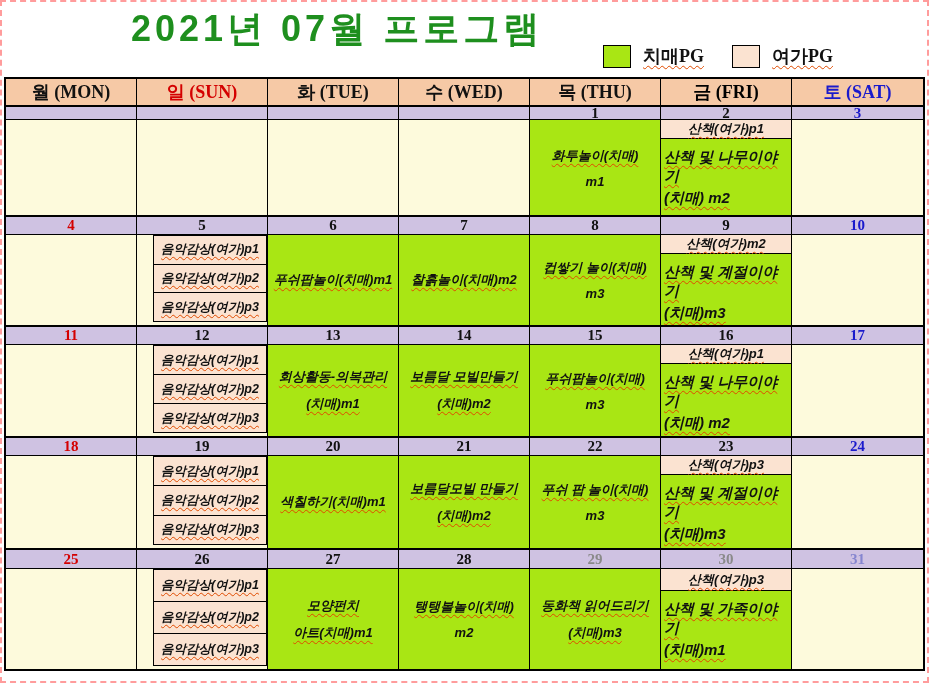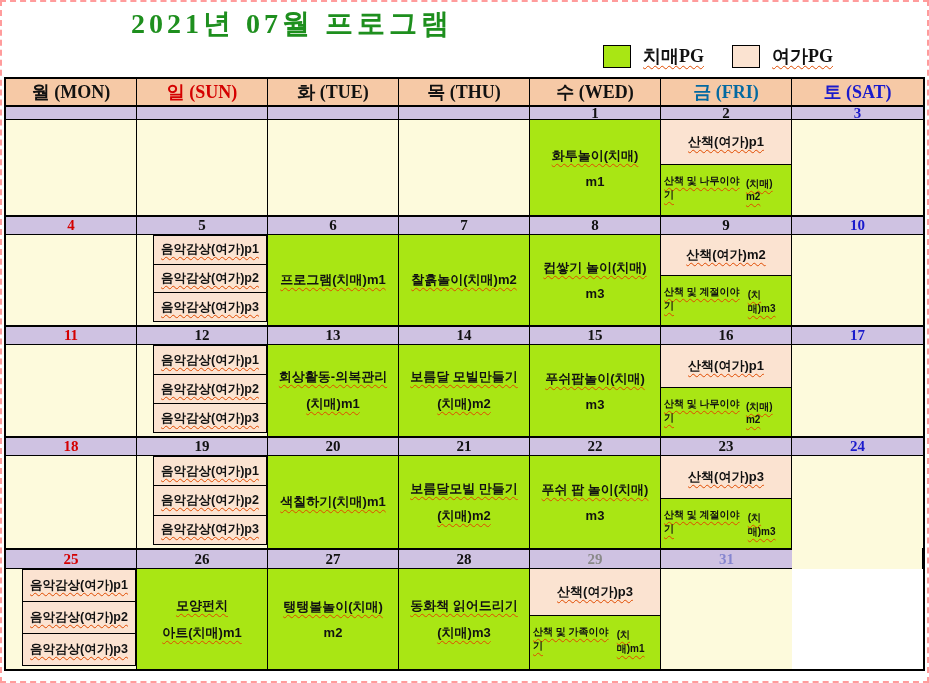--- a/index.html
+++ b/index.html
@@ -1,41 +1,41 @@
 <!DOCTYPE html>
 <html style="--title-green: #1e8f1e; --green: #a9e614; --beige: #fbe3d1; --peach: #f6c9a6; --lavender: #cfc2e2; --cream: #fdfadc; --page-border: #ff9c9c;"><head>
 <meta charset="utf-8">
 <style>
   html,body{margin:0;padding:0;background:#fff;}
   body{width:929px;height:683px;overflow:hidden;font-family:"Liberation Sans",sans-serif;}
   .page{box-sizing:border-box;width:929px;height:683px;border:2px dashed var(--page-border,#ff9c9c);background:#fff;padding:1px;}
   .top-area{position:relative;height:74px;}
-  .main-title{position:absolute;left:128px;top:2px;margin:0;font-size:28px;font-weight:bold;letter-spacing:4px;color:var(--title-green,#1e8f1e);font-family:Liberation Serif, serif;}
+  .main-title{position:absolute;left:128px;top:2px;margin:0;font-size:36px;font-weight:bold;letter-spacing:4px;color:var(--title-green,#1e8f1e);font-family:Liberation Sans, sans-serif;}
   .legend{position:absolute;left:600px;top:41px;display:flex;align-items:center;gap:14px;}
   .legend-item{display:flex;align-items:center;gap:12px;margin-right:14px;}
   .swatch{display:inline-block;width:26px;height:21px;border:1.5px solid #000;}
   .legend-label{font-size:18px;font-weight:bold;font-family:"Liberation Serif",serif;color:#111;}
   .spell{text-decoration:underline wavy #e04a00;text-decoration-thickness:1px;text-underline-offset:3px;}
 
   .calendar{display:grid;grid-template-columns:repeat(7,1fr);grid-template-rows:26px 15px 95px 20px 90px 20px 91px 20px 92px 21px 100px;border:2px solid #000;margin:0 1px;background:#fff;}
   .hcell{background:var(--peach,#f6c9a6);display:flex;align-items:center;justify-content:center;font-family:"Liberation Serif",serif;font-size:18px;font-weight:bold;border-right:1.5px solid #000;}
   .hcell.last{border-right:none;}
   .ncell{background:var(--lavender,#cfc2e2);display:flex;align-items:center;justify-content:center;font-family:"Liberation Serif",serif;font-size:15px;font-weight:bold;border-top:2.5px solid #000;border-bottom:1.5px solid #000;border-right:1.5px solid #000;}
   .ncell.last{border-right:none;}
-  .ccell{border-right:1.5px solid #000;overflow:hidden;display:flex;flex-direction:column;font-weight:bold;color:#111;}
+  .ccell{border-right:1.5px solid #000;overflow:hidden;display:flex;flex-direction:column;font-weight:bold;color:#111;font-style:italic;}
   .ccell.last{border-right:none;}
   .ccell.empty{background:var(--cream,#fdfadc);}
   .ccell.green{background:var(--green,#a9e614);align-items:center;justify-content:center;text-align:center;font-size:13px;}
   .g-line{display:block;}
   .g-line + .g-line{margin-top:9px;}
   .ccell.beige-list{background:var(--cream,#fdfadc);padding-bottom:3px;}
   .beige-item{flex:1;background:var(--beige,#fbe3d1);border:1.2px solid #000;margin-top:-1px;display:flex;align-items:center;justify-content:center;font-size:12.5px;margin-left:16px;}
   .beige-item:first-child{margin-top:0;}
   .ccell.split .split-top{height:46%;background:var(--beige,#fbe3d1);border-bottom:1.5px solid #000;display:flex;align-items:center;justify-content:center;font-size:13px;}
-  .ccell.split .split-bottom{flex:1;background:var(--green,#a9e614);display:flex;flex-direction:row;justify-content:center;align-items:flex-start;text-align:left;padding:9px 3px;font-size:10px;}
+  .ccell.split .split-bottom{flex:1;background:var(--green,#a9e614);display:flex;flex-direction:column;justify-content:center;align-items:flex-start;text-align:left;padding:9px 3px;font-size:15px;}
   .sb-line + .sb-line{margin-top:3px;}
 </style>
 </head>
 <body>
 
 <div class="page">
   <div class="top-area">
     <h1 class="main-title">2021년 07월 프로그램</h1>
     <div class="legend">
       <span class="legend-item">
@@ -46,23 +46,23 @@
         <span class="swatch" style="background: rgb(251, 227, 209);"></span>
         <span class="legend-label spell">여가PG</span>
       </span>
     </div>
   </div>
 
   <div class="calendar" id="calendar">
     <div class="hcell" style="color: rgb(17, 17, 17);">월 (MON)</div>
     <div class="hcell" style="color: rgb(212, 0, 0);">일 (SUN)</div>
     <div class="hcell" style="color: rgb(17, 17, 17);">화 (TUE)</div>
+    <div class="hcell" style="color: rgb(17, 17, 17);">수 (WED)</div>
     <div class="hcell" style="color: rgb(17, 17, 17);">목 (THU)</div>
-    <div class="hcell" style="color: rgb(17, 17, 17);">수 (WED)</div>
-    <div class="hcell" style="color: #0369a1;">금 (FRI)</div>
+    <div class="hcell" style="color: #000000;">금 (FRI)</div>
     <div class="hcell last" style="color: rgb(26, 26, 204);">토 (SAT)</div>
 
   <div class="ncell" style="color: rgb(17, 17, 17);"></div>
       <div class="ncell" style="color: rgb(17, 17, 17);"></div>
       <div class="ncell" style="color: rgb(17, 17, 17);"></div>
       <div class="ncell" style="color: rgb(17, 17, 17);"></div>
       <div class="ncell" style="color: rgb(17, 17, 17);">1</div>
       <div class="ncell" style="color: rgb(17, 17, 17);">2</div>
       <div class="ncell last" style="color: rgb(26, 26, 204);">3</div>
       <div class="ccell empty"></div>
@@ -96,21 +96,21 @@
           <div class="spell">음악감상(여가)p1</div>
         </div>
         <div class="beige-item">
           <div class="spell">음악감상(여가)p2</div>
         </div>
         <div class="beige-item">
           <div class="spell">음악감상(여가)p3</div>
         </div>
       </div>
       <div class="ccell green">
-        <div class="g-line spell">프로그램(치매)m1</div>
+        <div class="g-line spell">푸쉬팝놀이(치매)m1</div>
       </div>
       <div class="ccell green">
         <div class="g-line spell">찰흙놀이(치매)m2</div>
       </div>
       <div class="ccell green">
         <div class="g-line spell">컵쌓기 놀이(치매)</div>
         <div class="g-line">m3</div>
       </div>
       <div class="ccell split">
         <div class="split-top">
@@ -201,20 +201,21 @@
           <div class="sb-line spell">산책 및 계절이야기</div>
           <div class="sb-line spell">(치매)m3</div>
         </div>
       </div>
       <div class="ccell empty last"></div>
       <div class="ncell" style="color: rgb(212, 0, 0);">25</div>
       <div class="ncell" style="color: rgb(17, 17, 17);">26</div>
       <div class="ncell" style="color: rgb(17, 17, 17);">27</div>
       <div class="ncell" style="color: rgb(17, 17, 17);">28</div>
       <div class="ncell" style="color: rgb(138, 138, 138);">29</div>
+      <div class="ncell" style="color: rgb(138, 138, 138);">30</div>
       <div class="ncell last" style="color: rgb(133, 133, 207);">31</div>
       <div class="ccell empty"></div>
       <div class="ccell beige-list">
         <div class="beige-item">
           <div class="spell">음악감상(여가)p1</div>
         </div>
         <div class="beige-item">
           <div class="spell">음악감상(여가)p2</div>
         </div>
         <div class="beige-item">

